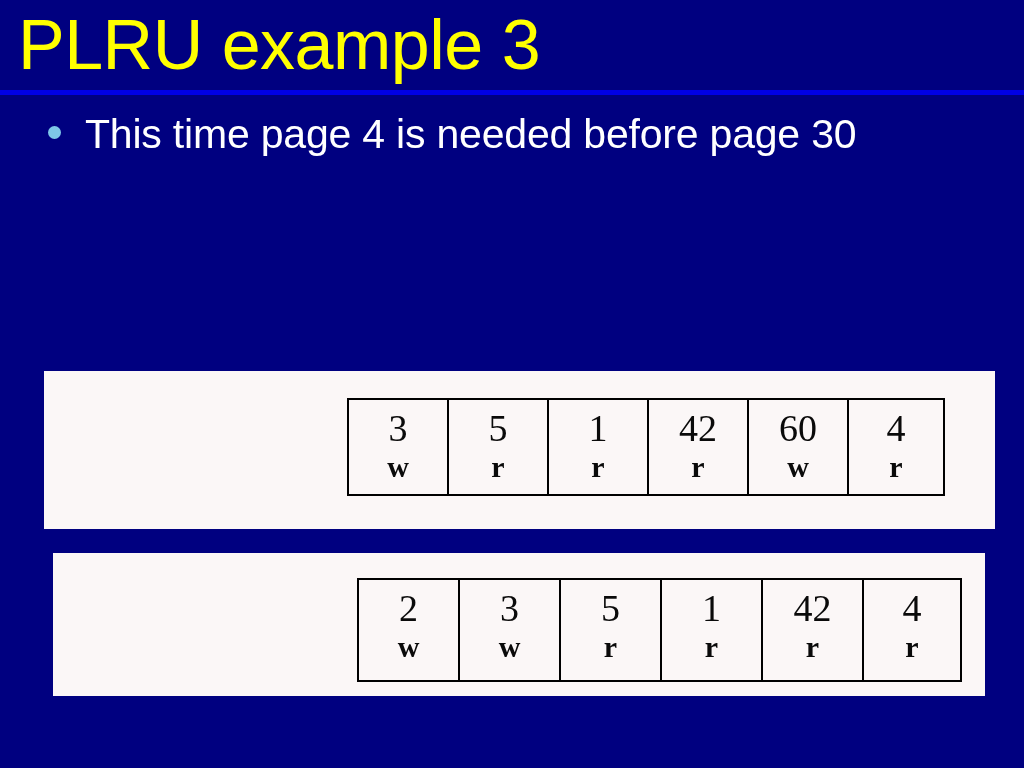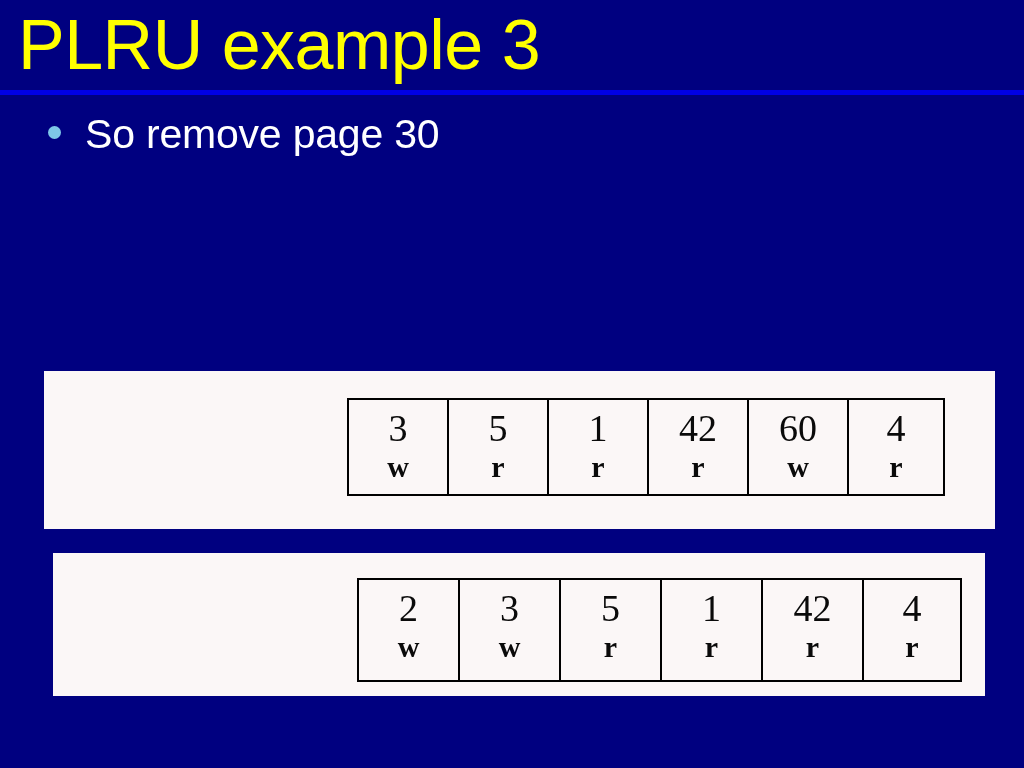--- a/index.html
+++ b/index.html
@@ -144,25 +144,25 @@
 <body>
 
 <div id="slide">
 
   <div id="slide-title">PLRU example 3</div>
 
   <div id="title-rule"></div>
 
   <div id="bullet-list">
 
-
     <div class="bullet-row">
       <span class="bullet-marker"></span>
-      <span class="bullet-text">So remove page 30</span>
-    </div>
+      <span class="bullet-text">This time page 4 is needed before page 30</span>
+    </div>
+
 
   </div>
 
   <div class="panel" id="panel-initially">
     
   </div>
 
   <div class="cache-table" id="table-initially">
     <div class="cache-cell">
       <span class="cell-page">3</span>

